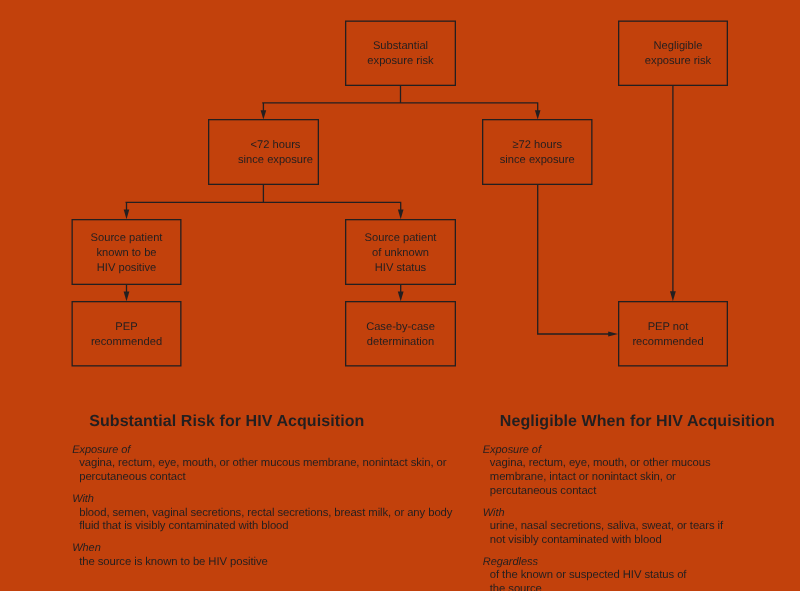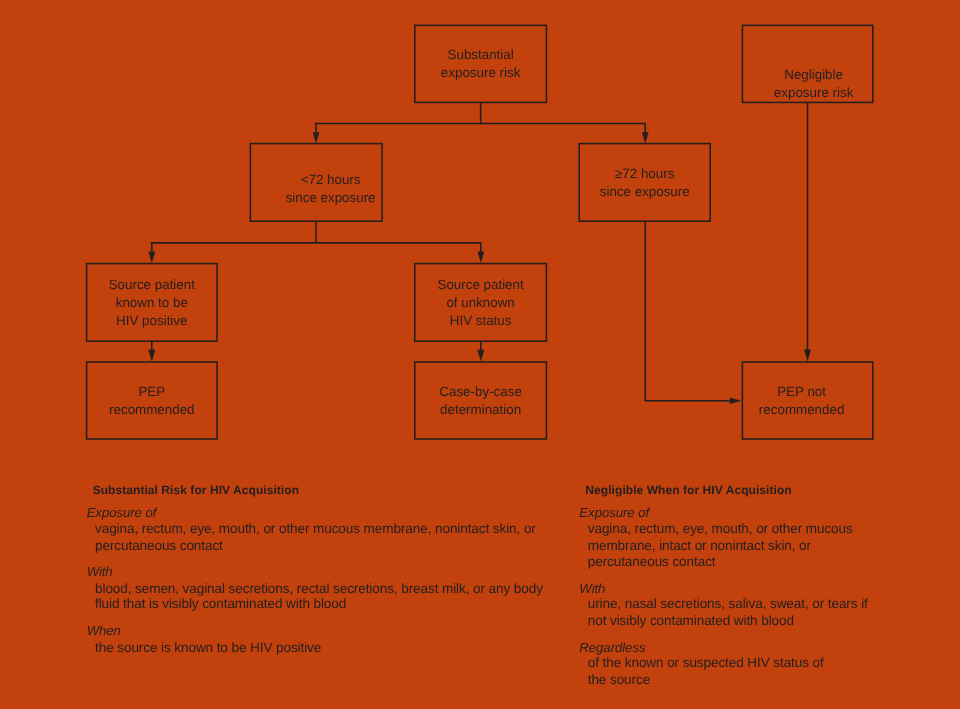--- a/index.html
+++ b/index.html
@@ -19,21 +19,21 @@
   .node {
     position:absolute; box-sizing:border-box;
     border:0; background:transparent;
     display:flex; flex-direction:column; align-items:center; justify-content:center;
     text-align:center; font-size:11.15px; line-height:14.7px;
     color:#231f20; letter-spacing:0;
   }
   .node .nl { display:block; white-space:pre; }
   .legend { position:absolute; color:#231f20; }
   .legend-heading {
-    margin:5px; padding:0; font-size:10px; font-weight:bold;
+    margin:17px; padding:0; font-size:16px; font-weight:bold;
     line-height:11px; letter-spacing:0.005em; white-space:pre;
   }
   .legend-para { margin:0; padding:0; }
   .legend-term {
     display:block; font-size:11.0px; font-style:italic; line-height:13.6px;
     white-space:pre; letter-spacing:-0.005em;
   }
   .legend-line {
     display:block; font-size:11.3px; line-height:13.6px; white-space:pre;
     margin-left:7.0px; letter-spacing:-0.007em;
@@ -73,25 +73,25 @@
         <rect x="345.65" y="301.65" width="109.7" height="64.2"></rect>
         <rect x="618.65" y="301.65" width="108.7" height="64.2"></rect>
       </g>
   </svg>
 
   <div id="nodes-layer">
       <div class="node" style="left: 345px; top: 20.5px; width: 111px; height: 65.5px; line-height: 15.2px; padding-top: 2.4px;">
         <span class="nl">Substantial</span>
         <span class="nl">exposure risk</span>
       </div>
-      <div class="node" style="left: 618px; top: 20.5px; width: 120px; height: 65.5px; line-height: 15.2px; padding-top: 2.4px; justify-content: flex-end;">
+      <div class="node" style="left: 618px; top: 20.5px; width: 120px; height: 65.5px; line-height: 15.2px; padding-top: 2.4px;">
         <span class="nl">Negligible</span>
         <span class="nl">exposure risk</span>
       </div>
-      <div class="node" style="left: 208px; top: 107px; width: 135px; height: 66px; line-height: 15.2px; padding-top: 2.4px; justify-content: flex-end;">
+      <div class="node" style="left: 208px; top: 119px; width: 135px; height: 66px; line-height: 15.2px; padding-top: 2.4px;">
         <span class="nl">&lt;72 hours</span>
         <span class="nl">since exposure</span>
       </div>
       <div class="node" style="left: 482px; top: 119px; width: 110.5px; height: 66px; line-height: 15.2px; padding-top: 2px;">
         <span class="nl">≥72 hours</span>
         <span class="nl">since exposure</span>
       </div>
       <div class="node" style="left: 71.5px; top: 219px; width: 110px; height: 66px; line-height: 14.75px; padding-top: 2.4px;">
         <span class="nl">Source patient</span>
         <span class="nl">known to be</span>

